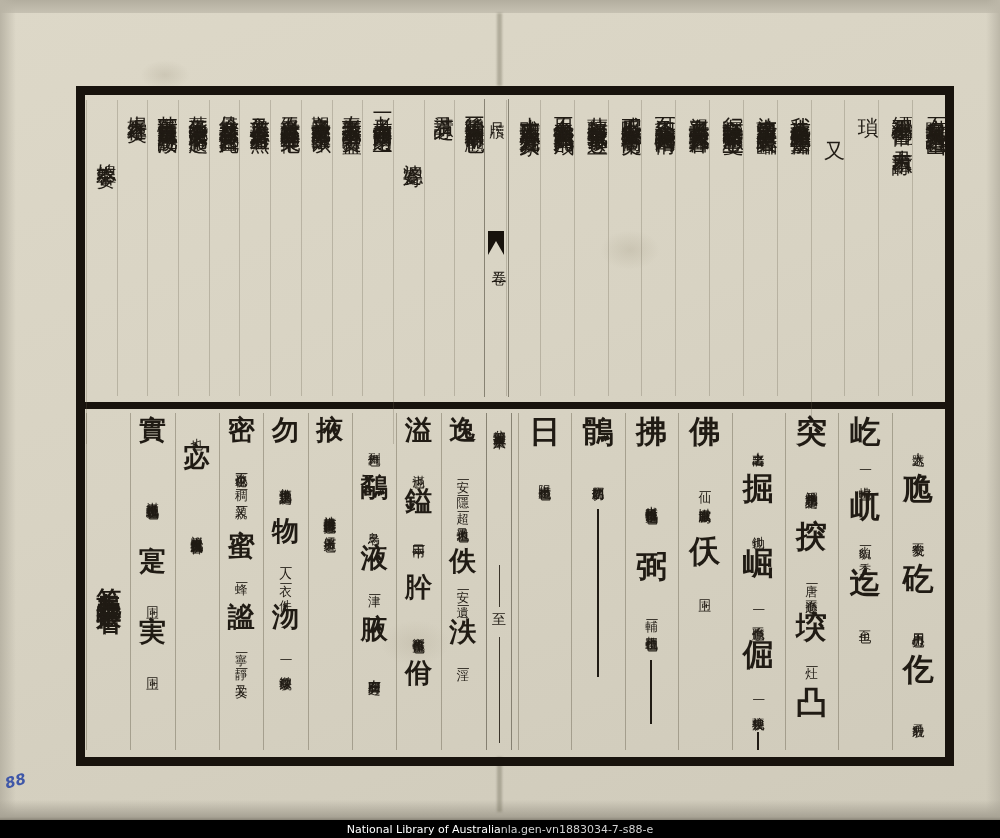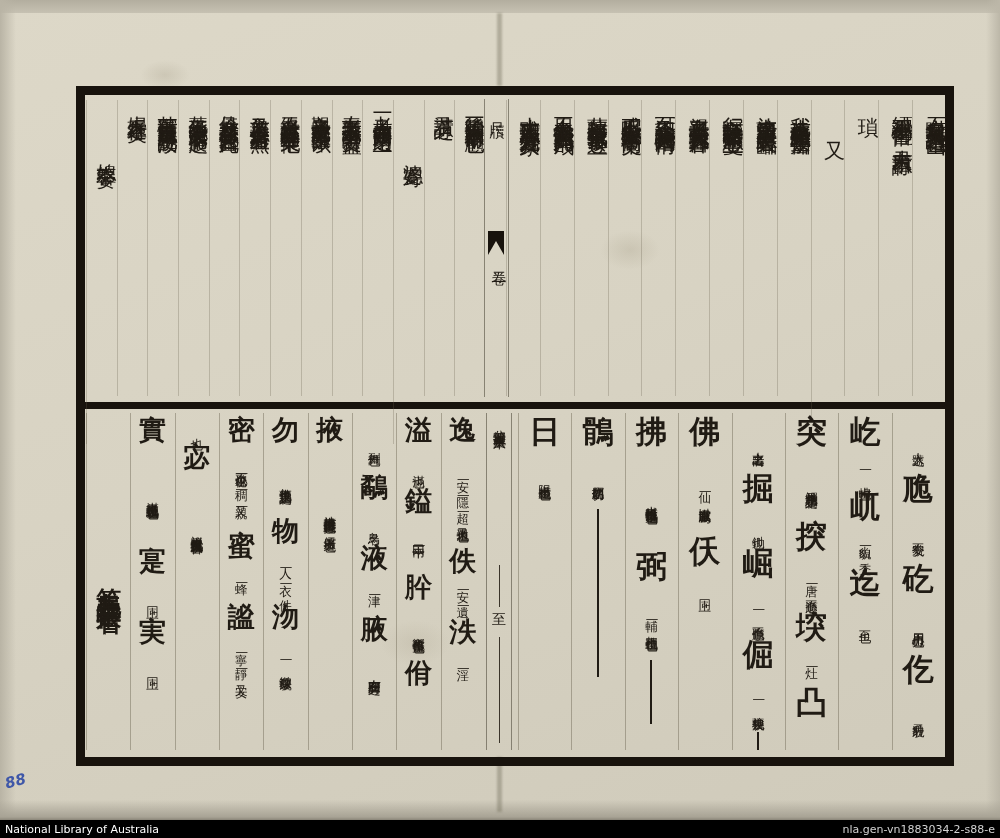--- a/index.html
+++ b/index.html
@@ -45,21 +45,21 @@
         text-orientation:upright;font-size:15px;letter-spacing:2px;}
   .cdiv-small{writing-mode:vertical-rl;text-orientation:upright;font-size:13px;
         letter-spacing:1px;margin:4px auto 0;display:inline-block;}
   .cvline{position:absolute;left:50%;width:1px;background:#3a342a;}
   .cpage{position:absolute;left:0;width:100%;font-size:14px;}
 
   .note88{position:absolute;left:5px;top:772px;color:#3f57a8;
         font-family:"DejaVu Sans",sans-serif;font-style:italic;font-weight:bold;
         font-size:15px;transform:rotate(-14deg);}
   .bar{position:absolute;left:0;top:820px;width:100%;height:18px;background:#000;
-        display:flex;justify-content:space-between;align-items:center;
+        display:flex;justify-content:center;align-items:center;
         font-family:"DejaVu Sans",sans-serif;font-size:11px;padding:0 5px;box-sizing:border-box;}
   .bar .left{color:#fff;}
   .bar .right{color:#d2d2d2;}
 </style>
 </head>
 <body>
 
 <div class="page">
 
   <div class="edge-top"></div>
@@ -143,16 +143,16 @@
     <span class="cdiv-small">分韻撮要亨集八畢</span>
     <div class="cvline" style="top:152px;height:42px;"></div>
     <span class="cpage" style="top:198px;">至</span>
     <div class="cvline" style="top:224px;height:106px;"></div>
   </div>
 
   <div class="note88">88</div>
 
   <div class="bar">
     <span class="left">National Library of Australia</span>
-    <span class="right">nla.gen-vn1883034-2-s88-e</span>
+    <span class="right">nla.gen-vn1883034-7-s88-e</span>
   </div>
 
 </div>
 
 </body></html>

